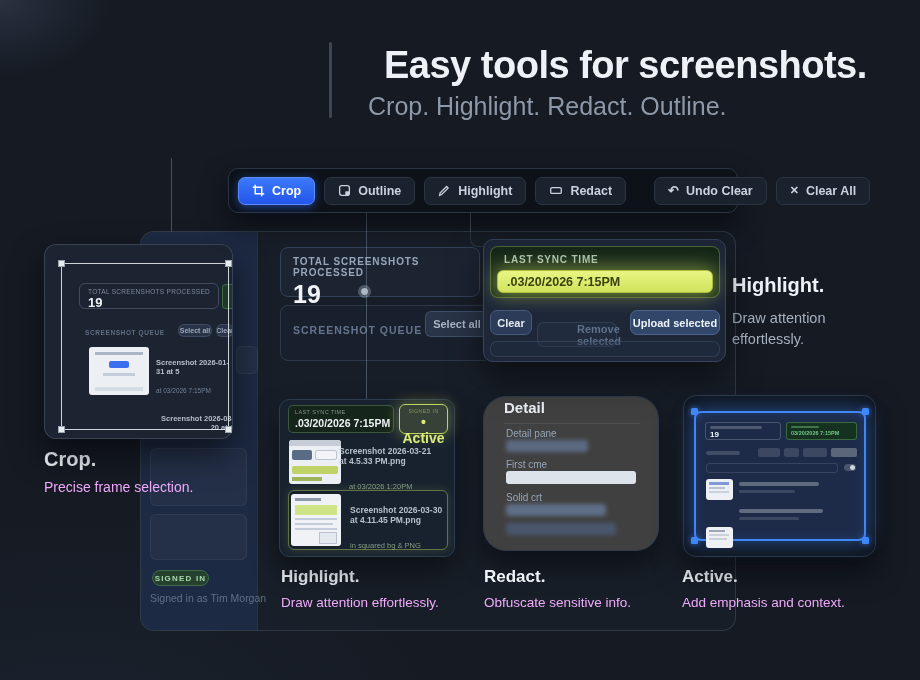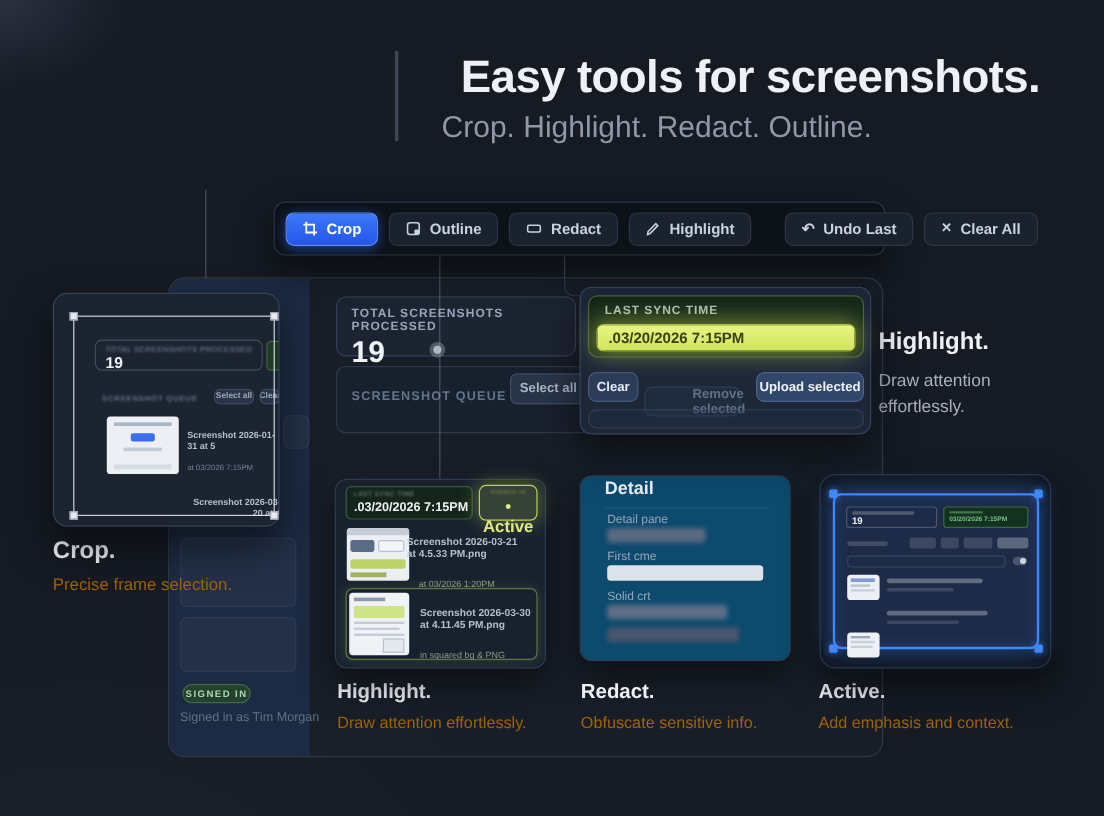--- a/index.html
+++ b/index.html
@@ -100,21 +100,21 @@
   .mini-line { background:rgba(255,255,255,0.22); border-radius:2px; }
   .mini-pill { background:rgba(255,255,255,0.14); border-radius:2px; }
 
   
   .crop-panel { background:#1c2331; border:1px solid rgba(122,142,168,0.3); border-radius:12px; box-shadow:0 16px 32px rgba(0,0,0,0.5); overflow:hidden; }
   .marquee { border:1.5px solid rgba(238,242,247,0.85); }
   .c-handle { width:7px; height:7px; background:#e8ecf1; border:1px solid #9aa5b2; }
 
   
   .cap-title { font-size:19px; font-weight:700; color:#eef2f7; }
-  .cap-sub { font-size:13.5px; color:#a16207; margin-top:5px; }
+  .cap-sub { font-size:13.5px; color:#f0abfc; margin-top:5px; }
   .side-title { font-size:20px; font-weight:700; color:#eef2f7; }
   .side-sub { font-size:14.5px; color:#a7b2c1; margin-top:6px; line-height:1.45; }
 
   .signed-pill { background:#25402c; border:1px solid #3f6a4a; border-radius:9px; color:#a8d8b0; font-size:8px; font-weight:700; letter-spacing:1.2px; display:flex; align-items:center; justify-content:center; }
   .signed-text { font-size:10.5px; color:#66788e; }
 </style>
 </head>
 <body>
 
 <div class="abs hdr-divider" style="left:329px; top:42px; height:76px;"></div>
@@ -167,38 +167,38 @@
     <span>
         <svg width="13" height="13" viewBox="0 0 16 16" fill="none" stroke="currentColor" stroke-width="1.6">
           <rect x="2" y="2" width="12" height="12" rx="2.5"></rect>
           <rect x="9" y="9" width="5" height="5" rx="1" fill="currentColor" stroke="none"></rect>
         </svg>
       </span>
     <span>Outline</span>
   </div>
   <div class="tbtn">
     <span>
+        <svg width="13" height="13" viewBox="0 0 16 16" fill="none" stroke="currentColor" stroke-width="1.6">
+          <path d="M2 14l2.5-1 8-8-2-2-8 8-0.5 3z"></path>
+        </svg>
+      </span>
+    <span>Highlight</span>
+  </div>
+  <div class="tbtn">
+    <span>
         <svg width="14" height="13" viewBox="0 0 16 16" fill="none" stroke="currentColor" stroke-width="1.6">
           <rect x="1.5" y="4.5" width="13" height="7" rx="1.5"></rect>
         </svg>
       </span>
     <span>Redact</span>
   </div>
-  <div class="tbtn">
-    <span>
-        <svg width="13" height="13" viewBox="0 0 16 16" fill="none" stroke="currentColor" stroke-width="1.6">
-          <path d="M2 14l2.5-1 8-8-2-2-8 8-0.5 3z"></path>
-        </svg>
-      </span>
-    <span>Highlight</span>
-  </div>
   <div class="tb-sep"></div>
   <div class="tbtn">
     <span class="glyph">↶</span>
-    <span>Undo Last</span>
+    <span>Undo Clear</span>
   </div>
   <div class="tbtn">
     <span class="glyph" style="font-size:11px;">✕</span>
     <span>Clear All</span>
   </div>
 </div>
 
 <div class="abs crop-panel" style="left:44px; top:244px; width:189px; height:195px; z-index:9;">
 
   <div class="abs" style="left:34px; top:38px; width:140px; height:26px; border:1px solid rgba(150,170,200,0.3); border-radius:6px;">
@@ -263,21 +263,21 @@
       <div class="abs" style="left:4px; top:34px; width:42px; height:2px; background:#c3ccd8;"></div>
       <div class="abs" style="left:28px; top:38px; width:18px; height:12px; background:#e4e9ef; border:1px solid #b9c2ce;"></div>
     </div>
     <div class="abs item-name fuzz" style="left:61px; top:14px; width:96px;">Screenshot 2026-03-30 at 4.11.45 PM.png</div>
     <div class="abs item-meta fuzz" style="left:61px; top:34px;">in squared bg &amp; PNG</div>
   </div>
 </div>
 <div class="abs cap-title" style="left:281px; top:567px; font-size:17px;">Highlight.</div>
 <div class="abs cap-sub" style="left:281px; top:590px;">Draw attention effortlessly.</div>
 
-<div class="abs demo-panel" style="left:483px; top:396px; width:176px; height:155px; background:#0c4a6e;">
+<div class="abs demo-panel" style="left:483px; top:396px; width:176px; height:155px; background:#404040;border-radius:23px;">
   <div class="abs redact-title" style="left:20px; top:2px;">Detail</div>
   <div class="abs" style="left:20px; top:26px; width:136px; height:1px; background:rgba(255,255,255,0.08);"></div>
   <div class="abs field-label" style="left:22px; top:31px;">Detail pane</div>
   <div class="abs bar blurbar" style="left:22px; top:43px; width:82px; height:12px; background:#5b6a81;"></div>
   <div class="abs field-label" style="left:22px; top:62px;">First cme</div>
   <div class="abs bar" style="left:22px; top:74px; width:130px; height:13px; background:#dde3ea;"></div>
   <div class="abs field-label" style="left:22px; top:95px;">Solid crt</div>
   <div class="abs bar blurbar" style="left:22px; top:107px; width:100px; height:12px; background:#5f6f88;"></div>
   <div class="abs bar blurbar" style="left:22px; top:126px; width:110px; height:12px; background:#49566d;"></div>
 </div>

